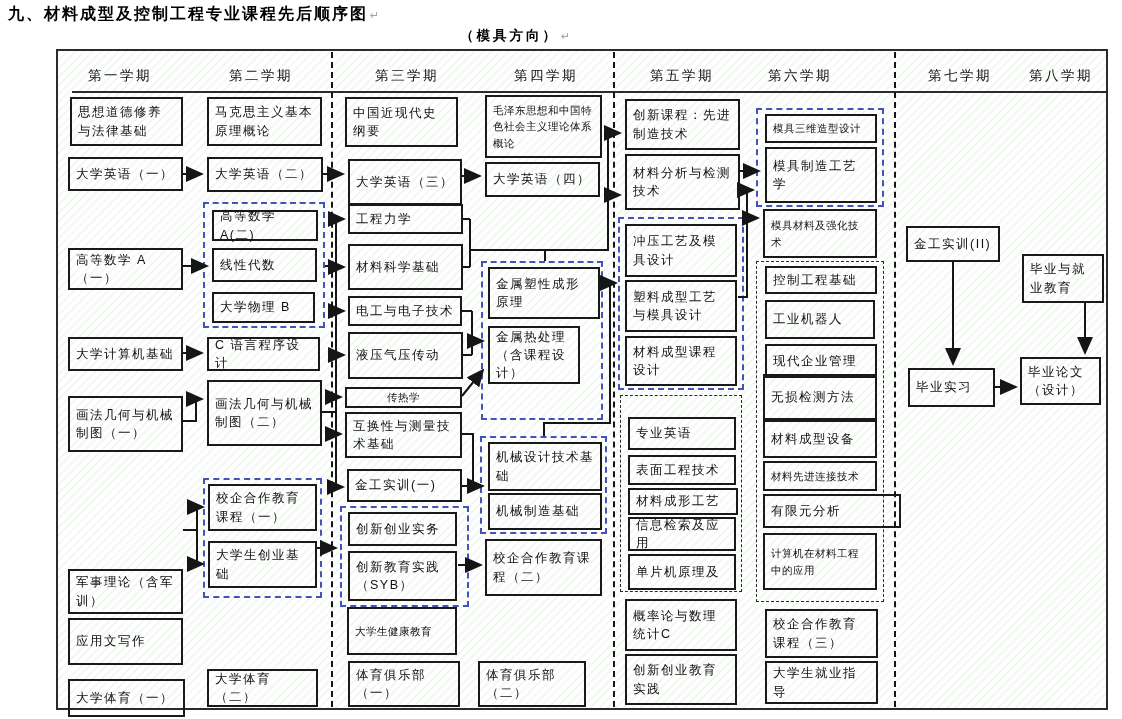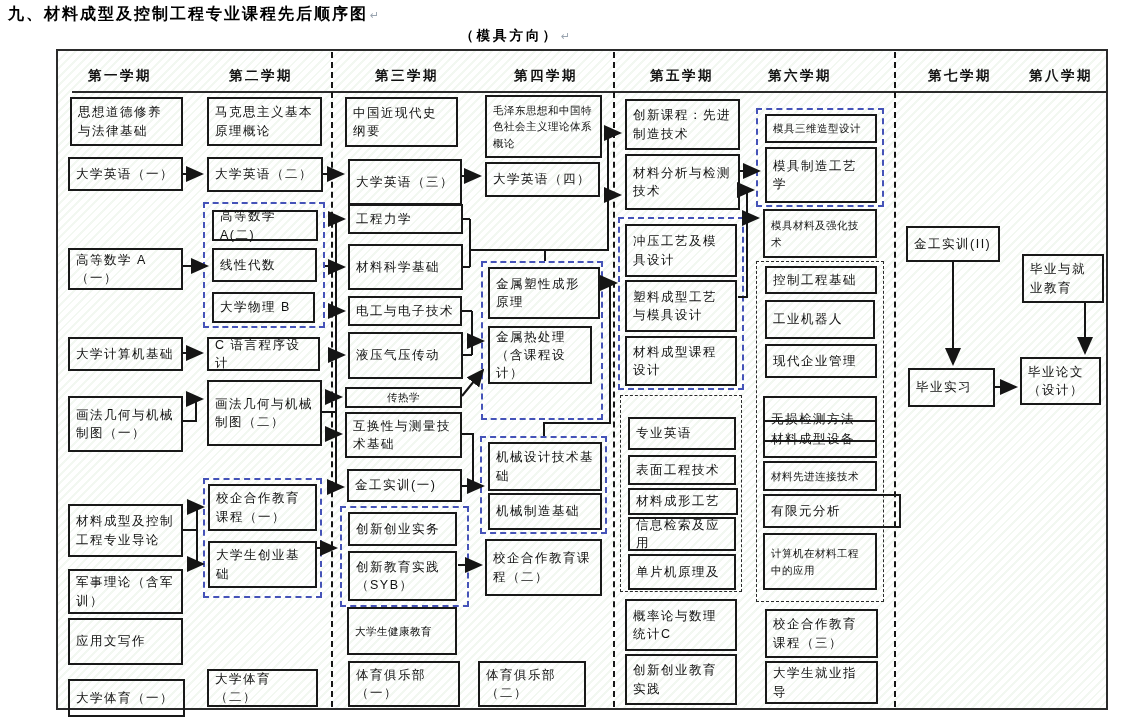--- a/index.html
+++ b/index.html
@@ -8,21 +8,21 @@
   .doc-title{position:absolute;left:8px;top:4px;font-size:16px;font-weight:bold;letter-spacing:2px;color:#000;}
   .chart-subtitle{position:absolute;left:460px;top:27px;width:200px;text-align:left;
     font-size:13.5px;font-weight:bold;letter-spacing:3px;color:#000;}
   .para-mark{color:#9aa4b0;font-weight:normal;font-size:11px;margin-left:2px;}
   .chart-frame{position:absolute;left:56px;top:49px;width:1052px;height:661px;box-sizing:border-box;
     border:2px solid #2b2b2b;
     background:repeating-linear-gradient(135deg, rgba(198,222,192,0.22) 0 2px, rgba(255,255,255,0) 2px 6px);}
   .header-rule{position:absolute;left:72px;top:91px;width:1034px;height:0;border-top:2px solid #2b2b2b;}
   .sep{position:absolute;top:52px;height:655px;width:0;border-left:2.5px dashed #161616;}
   .sem-header{position:absolute;top:67px;width:110px;text-align:center;font-size:13.5px;
-    letter-spacing:2.5px;color:#111;white-space:nowrap;font-weight:bold;}
+    letter-spacing:2.5px;color:#111;white-space:nowrap;}
   .box{position:absolute;box-sizing:border-box;border:2px solid #191919;display:flex;align-items:center;
     padding:1px 6px;font-size:12.5px;letter-spacing:1.5px;line-height:1.45;background:transparent;}
   .box.sm{font-size:10.5px;letter-spacing:0.5px;line-height:1.55;}
   .box.ctr{justify-content:center;text-align:right;padding:0 2px;}
   .grp{position:absolute;box-sizing:border-box;}
   .grp.blue{border:2px dashed #4553b8;}
   .grp.dot{border:1.5px dashed #2a2a2a;}
   svg.edges{position:absolute;left:0;top:0;}
   svg.edges polyline, svg.edges line{fill:none;stroke:#151515;stroke-width:2;}
 </style>
@@ -109,21 +109,20 @@
     <polyline points="953,262 953,364" marker-end="url(#ah)"></polyline>
     <polyline points="995,387 1016,387" marker-end="url(#ah)"></polyline>
     <polyline points="1085,303 1085,353" marker-end="url(#ah)"></polyline>
   </svg>
 
   <div class="box" style="left:70px;top:97px;width:113px;height:49px">思想道德修养与法律基础</div>
   <div class="box" style="left:68px;top:157px;width:115px;height:34px">大学英语（一）</div>
   <div class="box" style="left:68px;top:248px;width:115px;height:42px">高等数学 A（一）</div>
   <div class="box" style="left:68px;top:337px;width:115px;height:34px">大学计算机基础</div>
   <div class="box" style="left:68px;top:396px;width:115px;height:56px">画法几何与机械制图（一）</div>
-  <div class="box" style="left:68px;top:504px;width:115px;height:53px">材料成型及控制工程专业导论</div>
   <div class="box" style="left:68px;top:569px;width:115px;height:45px">军事理论（含军训）</div>
   <div class="box" style="left:68px;top:618px;width:115px;height:47px">应用文写作</div>
   <div class="box" style="left:68px;top:679px;width:117px;height:38px">大学体育（一）</div>
 
   <div class="box" style="left:207px;top:97px;width:115px;height:49px">马克思主义基本原理概论</div>
   <div class="box" style="left:207px;top:157px;width:116px;height:35px">大学英语（二）</div>
   <div class="box" style="left:212px;top:210px;width:106px;height:31px">高等数学 A(二)</div>
   <div class="box" style="left:212px;top:248px;width:105px;height:34px">线性代数</div>
   <div class="box" style="left:212px;top:292px;width:103px;height:31px">大学物理 B</div>
   <div class="box" style="left:207px;top:337px;width:113px;height:34px">C 语言程序设计</div>
@@ -142,21 +141,21 @@
   <div class="box" style="left:345px;top:412px;width:117px;height:46px">互换性与测量技术基础</div>
   <div class="box" style="left:347px;top:469px;width:115px;height:33px">金工实训(一)</div>
   <div class="box" style="left:348px;top:512px;width:109px;height:34px">创新创业实务</div>
   <div class="box" style="left:348px;top:551px;width:109px;height:50px">创新教育实践（SYB）</div>
   <div class="box sm" style="left:347px;top:607px;width:110px;height:48px">大学生健康教育</div>
   <div class="box" style="left:348px;top:661px;width:112px;height:46px">体育俱乐部（一）</div>
 
   <div class="box sm" style="left:485px;top:95px;width:117px;height:63px">毛泽东思想和中国特色社会主义理论体系概论</div>
   <div class="box" style="left:485px;top:162px;width:115px;height:35px">大学英语（四）</div>
   <div class="box" style="left:488px;top:267px;width:112px;height:52px">金属塑性成形原理</div>
-  <div class="box" style="left:488px;top:326px;width:104px;height:58px">金属热处理（含课程设计）</div>
+  <div class="box" style="left:488px;top:326px;width:92px;height:58px">金属热处理（含课程设计）</div>
   <div class="box" style="left:488px;top:442px;width:114px;height:49px">机械设计技术基础</div>
   <div class="box" style="left:488px;top:493px;width:114px;height:37px">机械制造基础</div>
   <div class="box" style="left:485px;top:539px;width:117px;height:57px">校企合作教育课程（二）</div>
   <div class="box" style="left:478px;top:661px;width:108px;height:46px">体育俱乐部（二）</div>
 
   <div class="box" style="left:625px;top:99px;width:115px;height:51px">创新课程：先进制造技术</div>
   <div class="box" style="left:625px;top:154px;width:115px;height:56px">材料分析与检测技术</div>
   <div class="box" style="left:625px;top:224px;width:112px;height:53px">冲压工艺及模具设计</div>
   <div class="box" style="left:625px;top:280px;width:112px;height:52px">塑料成型工艺与模具设计</div>
   <div class="box" style="left:625px;top:336px;width:112px;height:50px">材料成型课程设计</div>
@@ -167,21 +166,21 @@
   <div class="box" style="left:628px;top:554px;width:108px;height:36px">单片机原理及</div>
   <div class="box" style="left:625px;top:599px;width:112px;height:52px">概率论与数理统计C</div>
   <div class="box" style="left:625px;top:654px;width:112px;height:51px">创新创业教育实践</div>
 
   <div class="box sm" style="left:765px;top:114px;width:112px;height:29px">模具三维造型设计</div>
   <div class="box" style="left:765px;top:147px;width:112px;height:56px">模具制造工艺学</div>
   <div class="box sm" style="left:763px;top:209px;width:114px;height:49px">模具材料及强化技术</div>
   <div class="box" style="left:765px;top:266px;width:112px;height:28px">控制工程基础</div>
   <div class="box" style="left:765px;top:300px;width:110px;height:39px">工业机器人</div>
   <div class="box" style="left:765px;top:344px;width:112px;height:34px">现代企业管理</div>
-  <div class="box" style="left:763px;top:396px;width:114px;height:46px">无损检测方法</div>
+  <div class="box" style="left:763px;top:374px;width:114px;height:46px">无损检测方法</div>
   <div class="box" style="left:763px;top:420px;width:114px;height:38px">材料成型设备</div>
   <div class="box sm" style="left:763px;top:461px;width:114px;height:30px">材料先进连接技术</div>
   <div class="box" style="left:763px;top:494px;width:138px;height:34px">有限元分析</div>
   <div class="box sm" style="left:763px;top:533px;width:114px;height:57px">计算机在材料工程中的应用</div>
   <div class="box" style="left:765px;top:609px;width:113px;height:49px">校企合作教育课程（三）</div>
   <div class="box" style="left:765px;top:661px;width:113px;height:43px">大学生就业指导</div>
 
   <div class="box" style="left:906px;top:226px;width:94px;height:36px">金工实训(II)</div>
   <div class="box" style="left:908px;top:368px;width:87px;height:39px">毕业实习</div>
 

